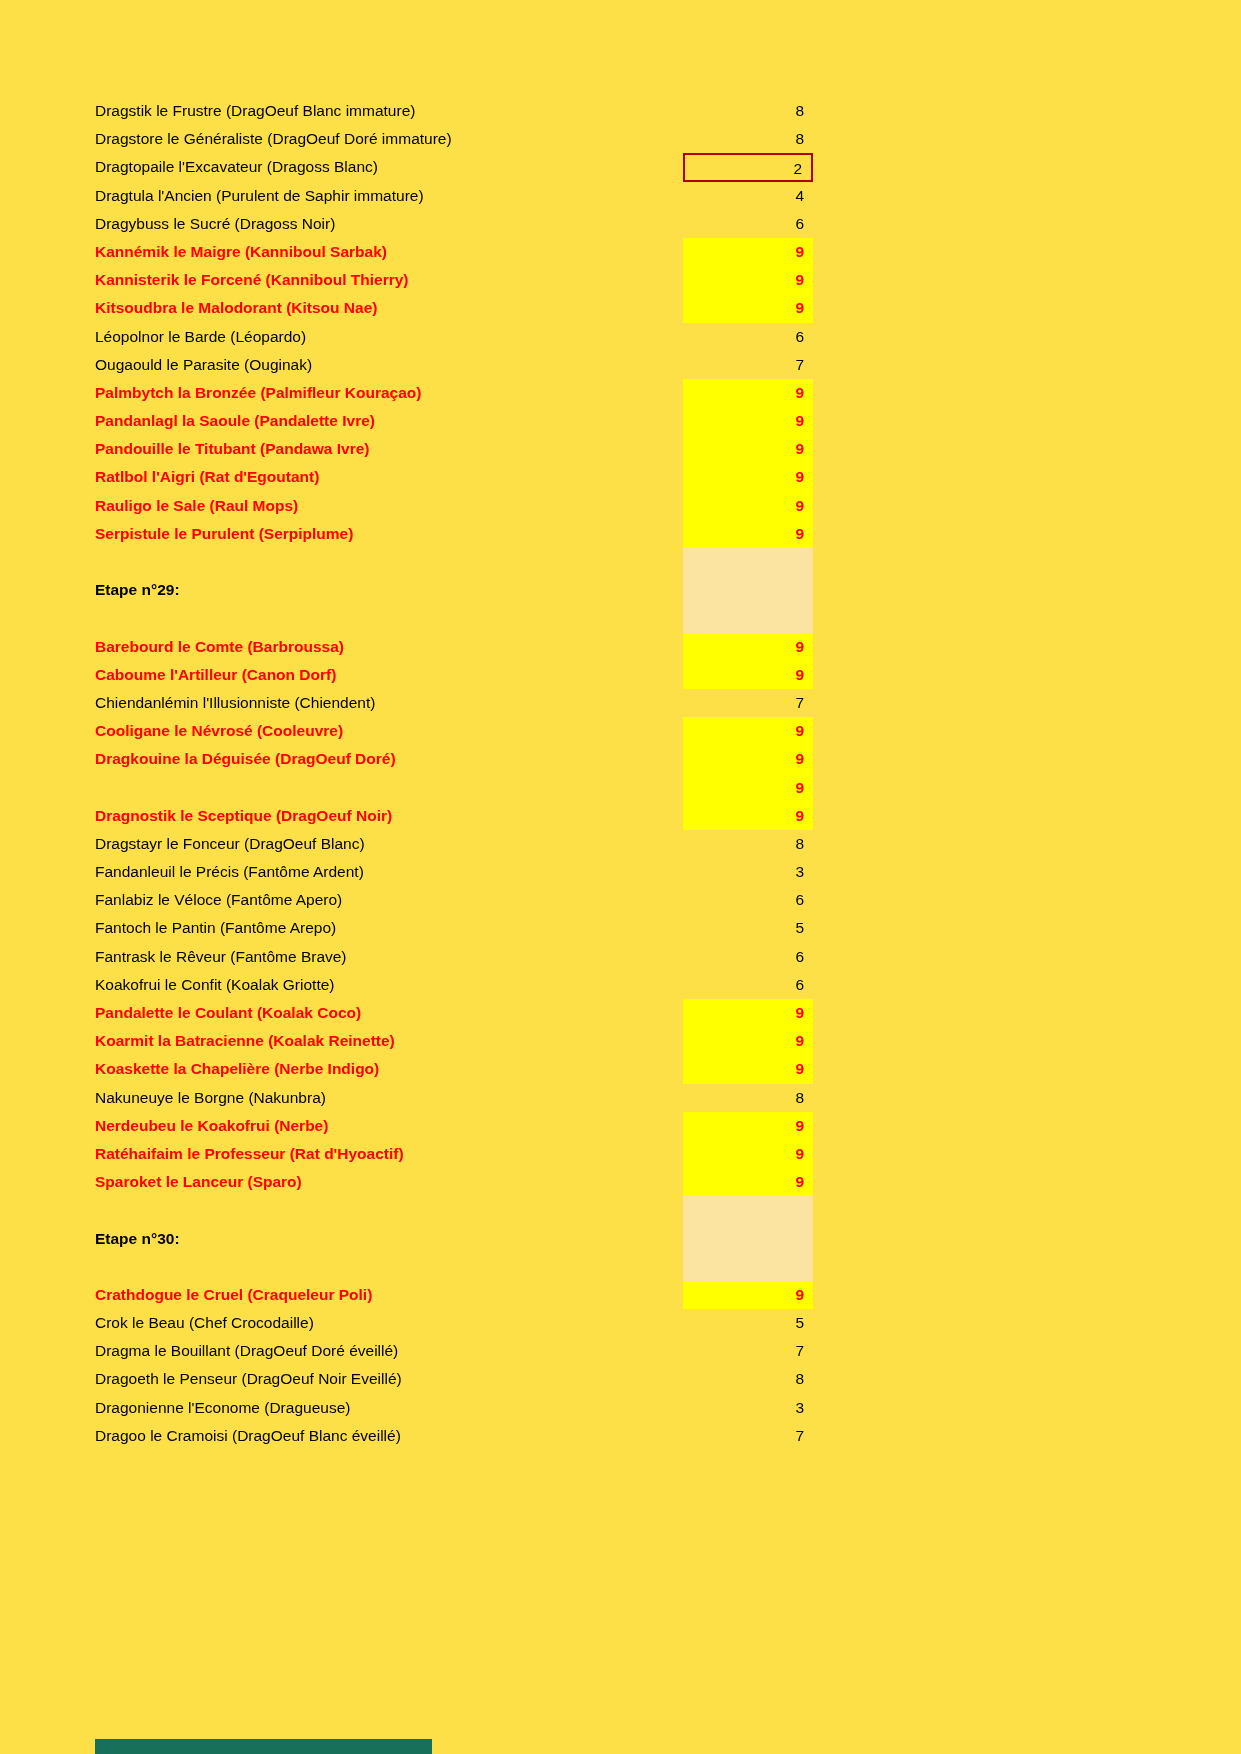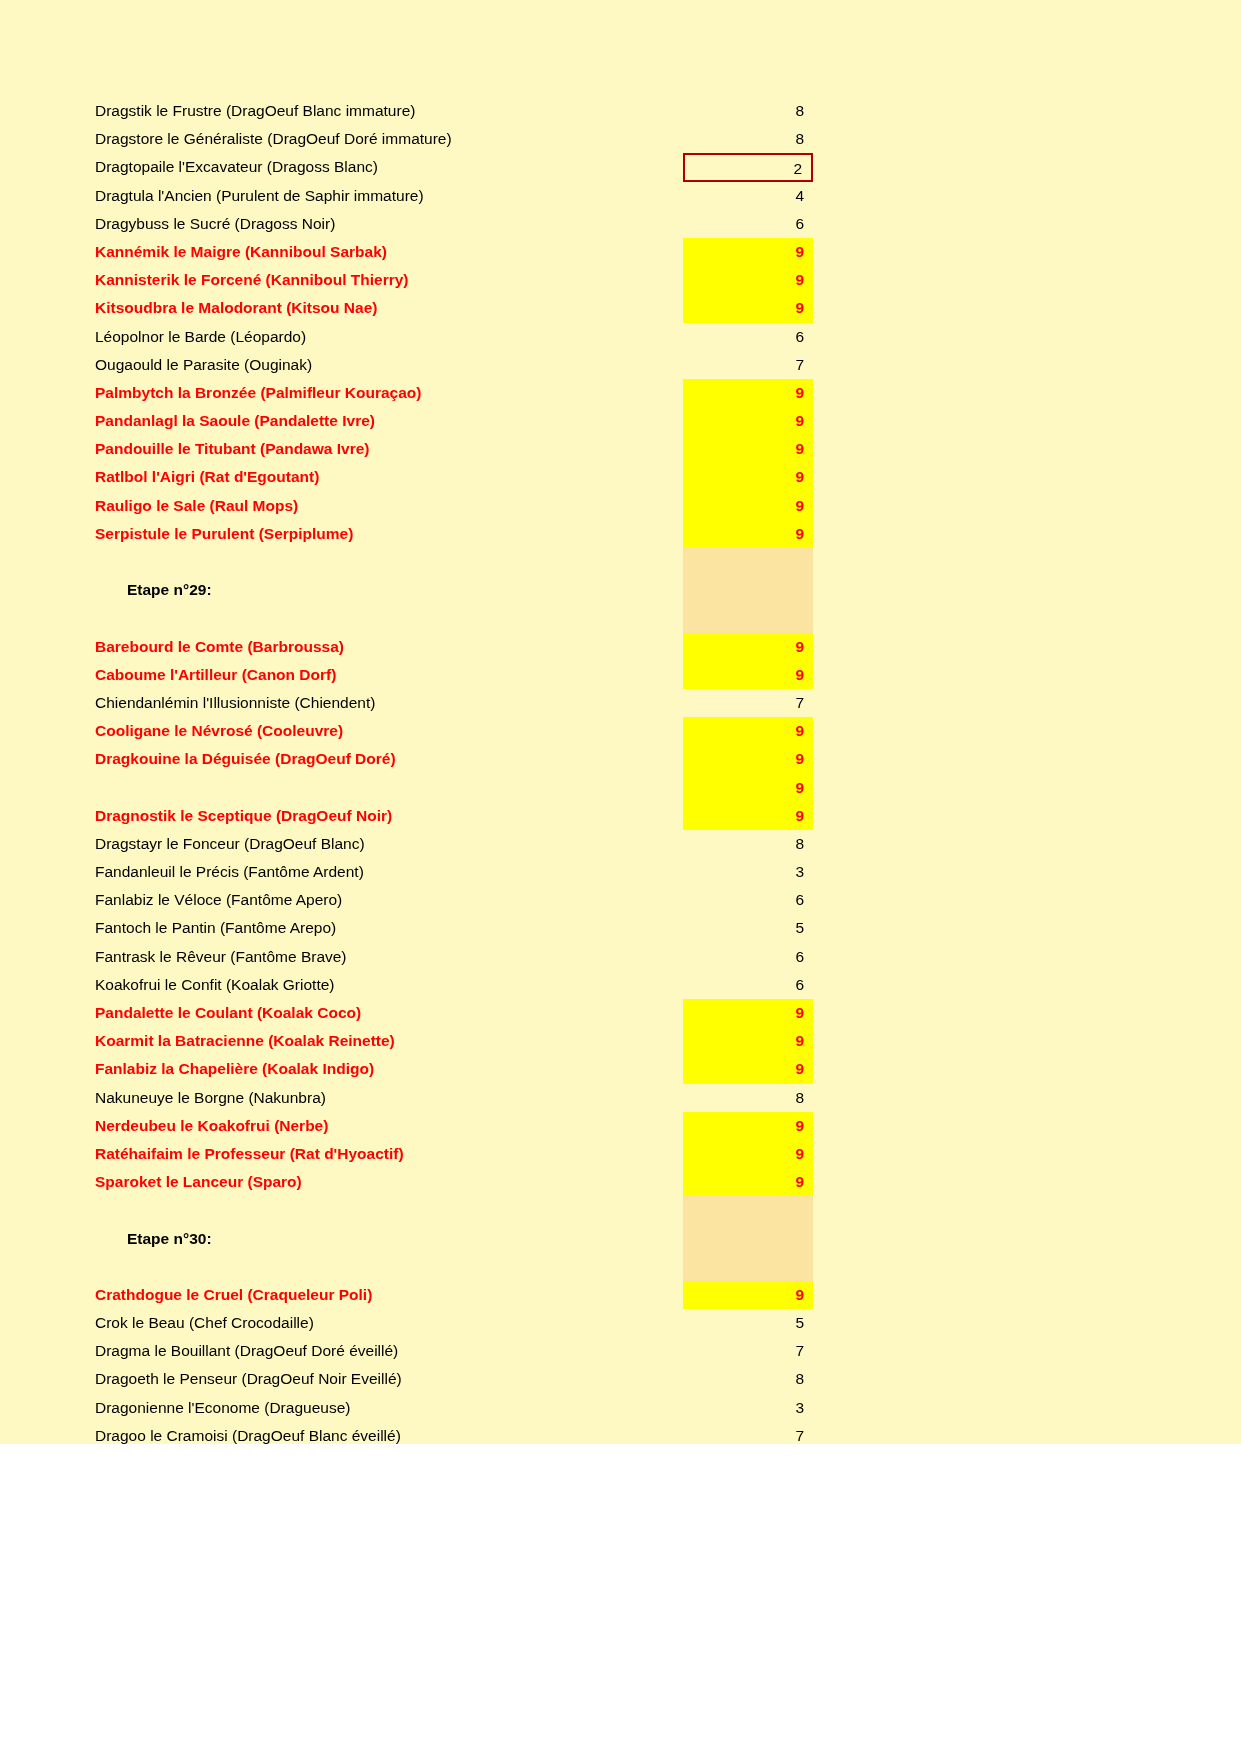--- a/index.html
+++ b/index.html
@@ -3,22 +3,22 @@
 <meta charset="utf-8">
 <style>
   html, body {
     margin: 0;
     padding: 0;
     background: #ffffff;
   }
   .page {
     position: relative;
     width: 1241px;
-    height: 1444px;
-    background: #fef9c3;
+    height: 1754px;
+    background: #fde047;
     overflow: hidden;
     font-family: "Liberation Sans", sans-serif;
   }
   .rows {
     position: absolute;
     top: 97px;
     left: 0;
     width: 100%;
   }
   .row {
@@ -54,21 +54,20 @@
     text-align: center;
   }
   .row.highlight .valcell {
     background: var(--hl-bg, #FFFF00);
     color: var(--hl-text, #FF0000);
     font-weight: bold;
   }
   .row.section .name {
     font-weight: bold;
     color: #000000;
-    margin-left: 32px;
   }
   .row.tan .valcell {
     background: var(--tan-bg, #FBE3A2);
   }
   .valcell.boxed {
     border: 2px solid var(--box-border, #B00000);
   }
   .footer-bar {
     position: absolute;
     left: 95px;
@@ -212,21 +211,21 @@
       </div>
       <div class="row highlight">
         <span class="name">Pandalette le Coulant (Koalak Coco)</span>
         <div class="valcell">9</div>
       </div>
       <div class="row highlight">
         <span class="name">Koarmit la Batracienne (Koalak Reinette)</span>
         <div class="valcell">9</div>
       </div>
       <div class="row highlight">
-        <span class="name">Fanlabiz la Chapelière (Koalak Indigo)</span>
+        <span class="name">Koaskette la Chapelière (Nerbe Indigo)</span>
         <div class="valcell">9</div>
       </div>
       <div class="row">
         <span class="name">Nakuneuye le Borgne (Nakunbra)</span>
         <div class="valcell">8</div>
       </div>
       <div class="row highlight">
         <span class="name">Nerdeubeu le Koakofrui (Nerbe)</span>
         <div class="valcell">9</div>
       </div>

